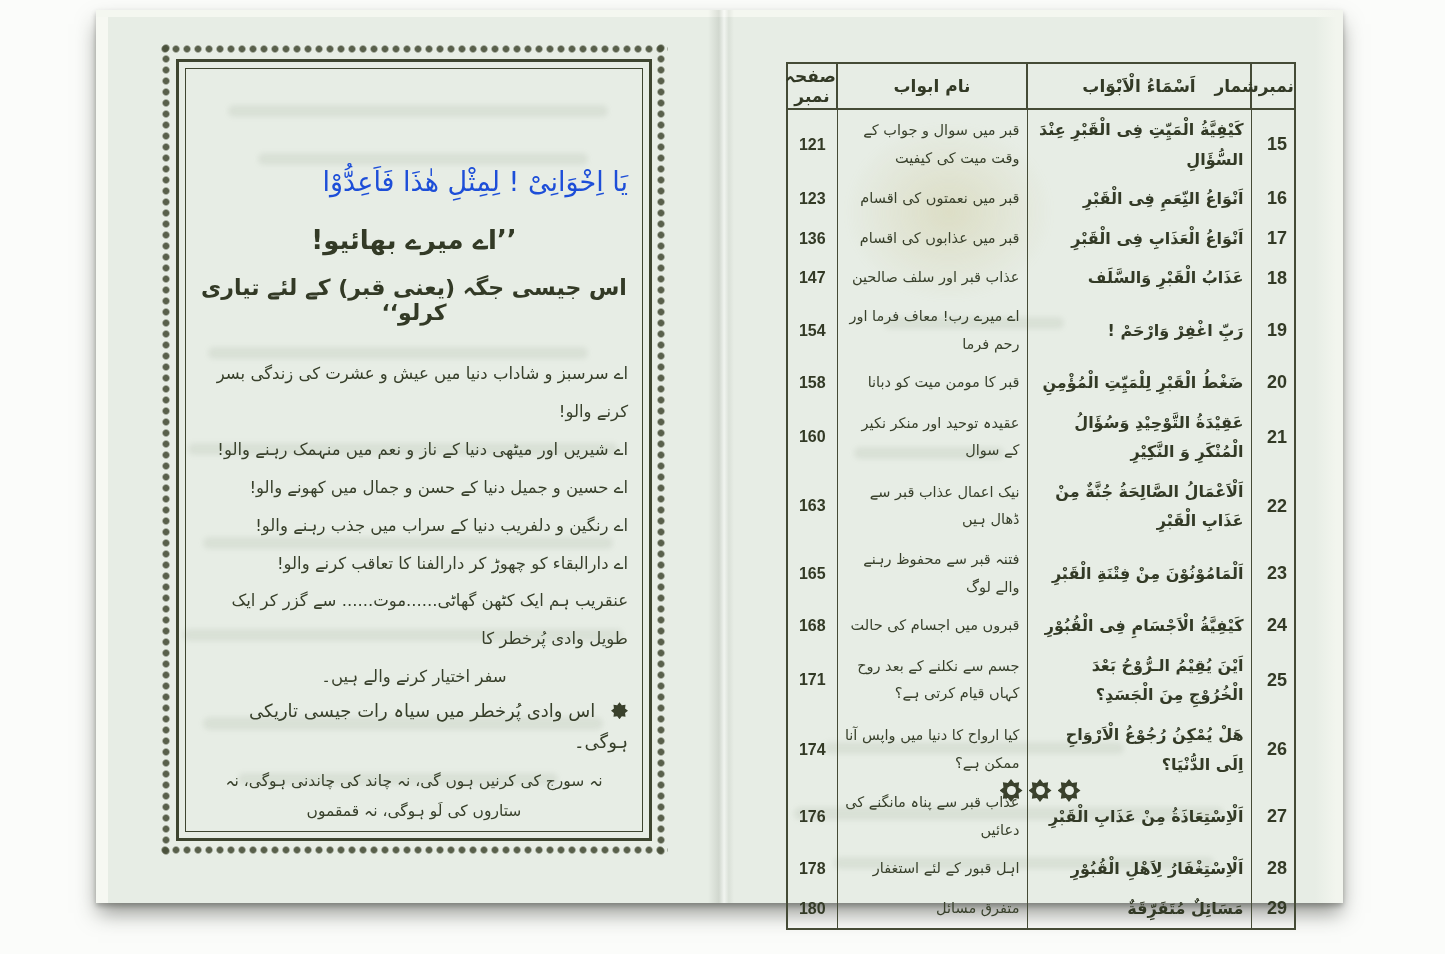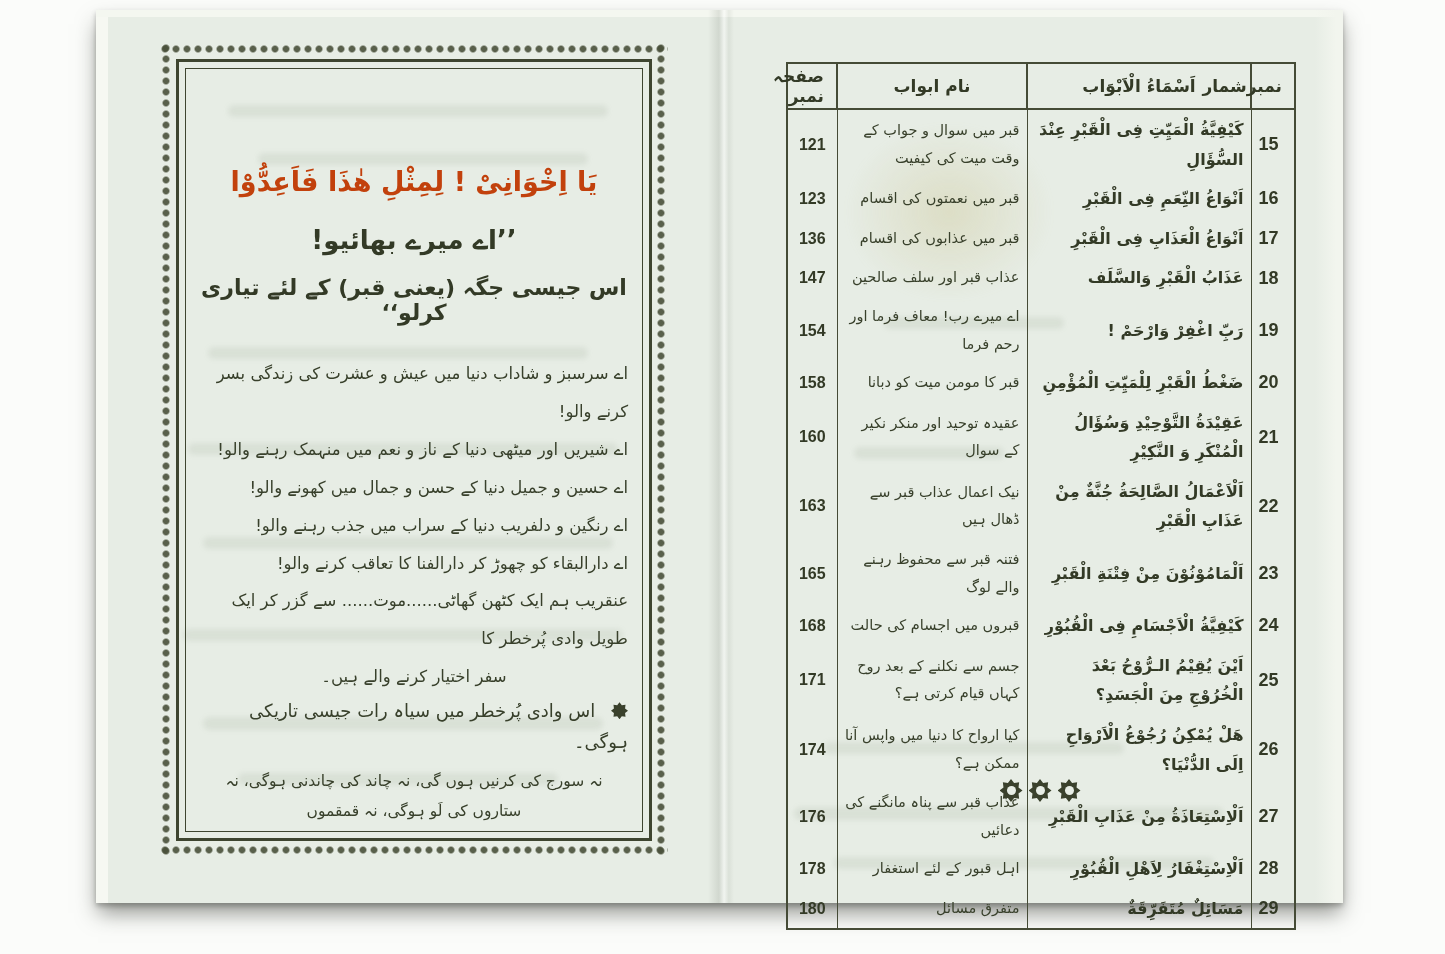--- a/index.html
+++ b/index.html
@@ -26,43 +26,43 @@
   .ornate-frame{position:absolute;left:52px;top:26px;width:508px;height:814px;}
   .orn{position:absolute;opacity:.9;}
   .orn.h{left:0;right:0;height:13px;background-repeat:repeat-x;background-size:11px 13px;
          background-image:radial-gradient(circle at 5px 6px,#49503a 2.6px,rgba(73,80,58,.5) 3.4px,transparent 4.2px);}
   .orn.v{top:0;bottom:0;width:13px;background-repeat:repeat-y;background-size:13px 11px;
          background-image:radial-gradient(circle at 6px 5px,#49503a 2.6px,rgba(73,80,58,.5) 3.4px,transparent 4.2px);}
   .orn.top{top:0;} .orn.bottom{bottom:0;} .orn.left{left:0;} .orn.right{right:0;}
   .inner-frame{position:absolute;inset:16px;border:3px solid #3e4530;}
   .inner-frame2{position:absolute;inset:6px;border:1px solid #3e4530;overflow:hidden;}
   .lp-content{position:relative;padding:0 14px;direction:rtl;}
-  .lp-heading{margin:92px 0 0;font-weight:bold;font-size:27px;line-height:1.55;
-              text-align:center;color:#c2410c;white-space:nowrap;}
+  .lp-heading{margin:92px 0 0;font-weight:normal;font-size:27px;line-height:1.55;
+              color:#1d4ed8;white-space:nowrap;}
   .lp-sub{margin-top:22px;font-weight:bold;font-size:26px;text-align:center;color:#333a26;}
   .lp-sub2{margin-top:20px;font-weight:bold;font-size:22px;text-align:center;color:#333a26;}
   .lp-lines{margin-top:30px;}
   .lp-line{font-size:16.5px;line-height:2.3;text-align:right;color:#38402b;}
   .lp-line:last-child{text-align:center;}
   .star-line{text-align:right;font-weight:normal;font-size:18px;line-height:1.7;}
   .star-line .txt{margin-right:10px;}
   .star{display:inline-block;width:17px;height:17px;background:#3a412c;vertical-align:-2px;
         clip-path:polygon(100% 50%,82.7% 63.5%,85.4% 85.4%,63.5% 82.7%,50% 100%,36.5% 82.7%,
         14.6% 85.4%,17.3% 63.5%,0% 50%,17.3% 36.5%,14.6% 14.6%,36.5% 17.3%,50% 0%,
         63.5% 17.3%,85.4% 14.6%,82.7% 36.5%);}
   .lp-footer{margin-top:10px;font-size:15.5px;line-height:1.9;text-align:center;color:#38402b;}
   
   table.toc{position:absolute;left:52px;top:45px;width:508px;border-collapse:collapse;
             table-layout:fixed;direction:rtl;background:transparent;}
   table.toc,table.toc th{border:2px solid #454b36;}
-  table.toc th{font-weight:bold;font-size:17px;height:40px;color:#333a26;text-align:center;padding:2px 12px;}
+  table.toc th{font-weight:bold;font-size:17px;height:40px;color:#333a26;text-align:center;padding:2px 0;}
   table.toc td{border:0;padding:5px 7px;vertical-align:middle;}
   table.toc td:not(:last-child),table.toc th:not(:last-child){border-left:1.5px solid #454b36;margin-top:32px;}
   table.toc td:first-child{border-left:1.5px solid #454b36;}
-  td.col-serial{width:44px;text-align:left;font:bold 18px "Liberation Sans",sans-serif;color:#333a26;}
+  td.col-serial{width:44px;text-align:right;font:bold 18px "Liberation Sans",sans-serif;color:#333a26;}
   td.col-arabic{width:224px;font-weight:bold;font-size:16px;line-height:1.85;color:#333a26;}
   td.col-urdu{width:190px;text-align:right;font-size:14.5px;line-height:1.9;color:#38402b;}
   td.col-page{width:50px;text-align:center;font:bold 16px "Liberation Sans",sans-serif;color:#333a26;}
   .ornament-row{position:absolute;left:52px;top:762px;width:508px;text-align:center;direction:ltr;}
   .rosette{display:inline-block;width:23px;height:23px;margin:0 3px;background:#3a412c;position:relative;
         clip-path:polygon(100% 50%,82.7% 63.5%,85.4% 85.4%,63.5% 82.7%,50% 100%,36.5% 82.7%,
         14.6% 85.4%,17.3% 63.5%,0% 50%,17.3% 36.5%,14.6% 14.6%,36.5% 17.3%,50% 0%,
         63.5% 17.3%,85.4% 14.6%,82.7% 36.5%);}
   .rosette::after{content:"";position:absolute;left:7px;top:7px;width:9px;height:9px;
                   background:#e7ede5;border-radius:50%;}

